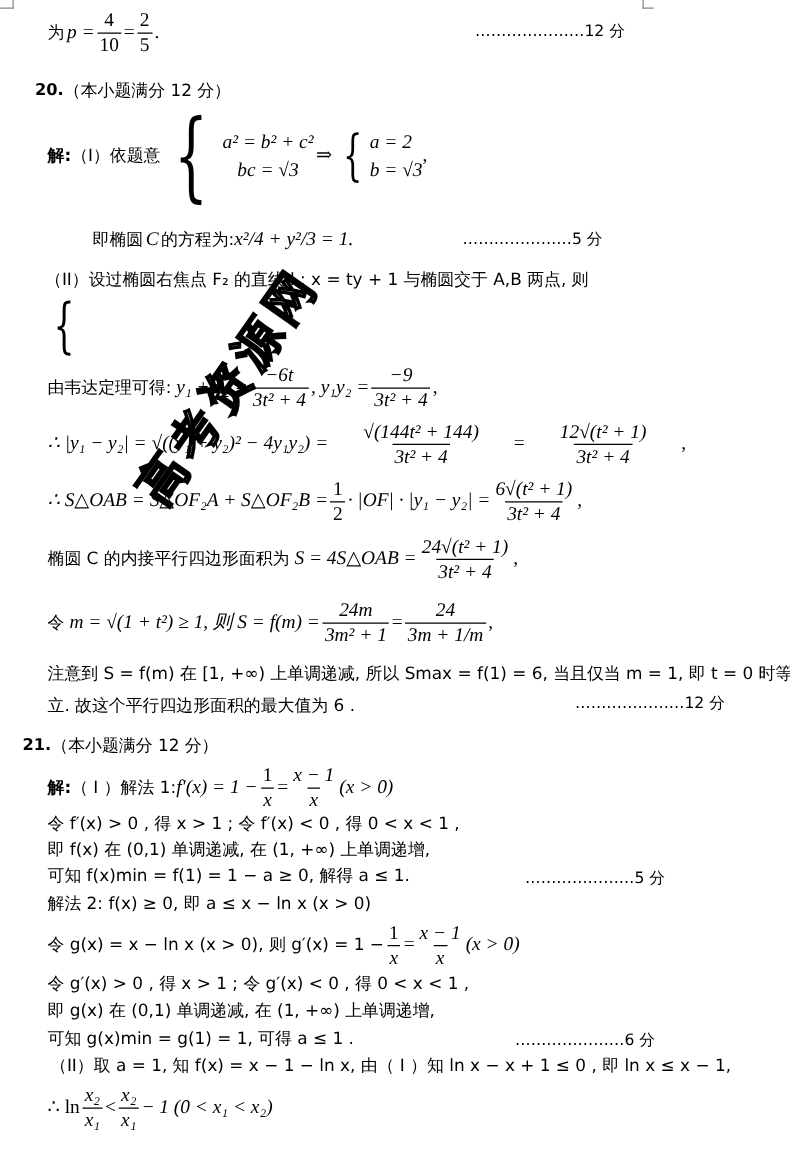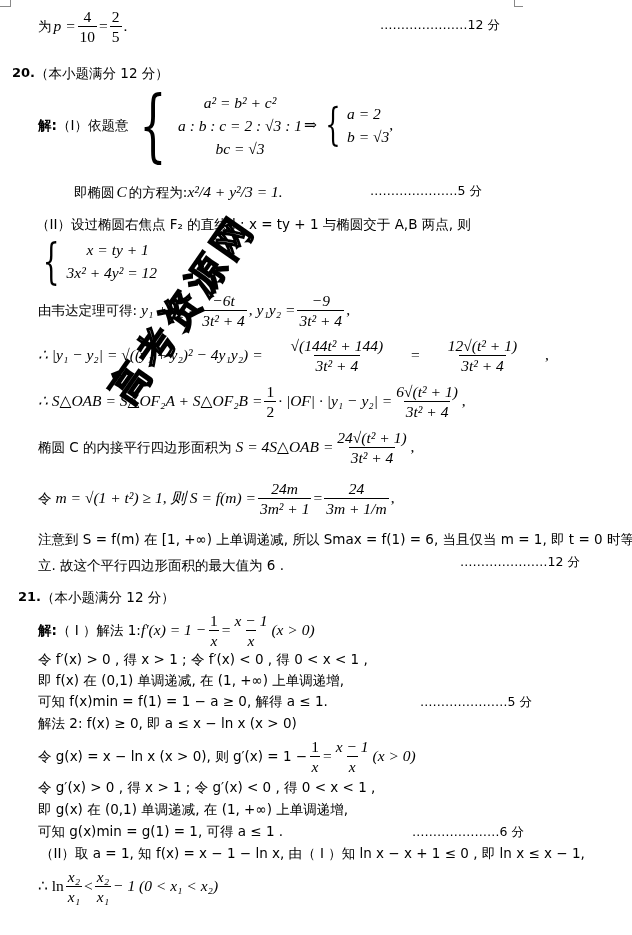--- a/index.html
+++ b/index.html
@@ -38,32 +38,31 @@
     </span>
   <span class="mr">=</span>
   <span class="frac mr">
       <span class="num">2</span>
       <span class="den">5</span>
     </span>
   <span class="mr">.</span>
 </div>
 <div class="score" style="left:380px;top:17px;">…………………12 分</div>
 
-<div class="line" style="left:12px;top:64px;align-items:center;">
+<div class="line" style="left:28px;top:64px;align-items:center;">
   <span class="bold" style="font-family:'DejaVu Sans',sans-serif;font-size:13px">20.</span>
   <span class="cn">（本小题满分 12 分）</span>
 </div>
 
 <div class="line" style="left:38px;top:84px;height:82px;">
   <span class="cn bold">解:</span>
   <span class="cn">（I）依题意</span>
   <span class="brace" style="font-size:78px;line-height:78px;">{</span>
   <span class="sys m" style="align-items:center">
     <div>a² = b² + c²</div>
-    <div>a : b : c = 2 : √3 : 1</div>
     <div>bc = √3</div>
   </span>
   <span class="mr" style="margin:0 2px">⇒</span>
   <span class="brace" style="font-size:44px;line-height:44px;">{</span>
   <span class="sys m">
     <div>a = 2</div>
     <div>b = √3</div>
   </span>
   <span class="mr">,</span>
 </div>
@@ -75,24 +74,20 @@
   <span class="m">x²/4 + y²/3 = 1.</span>
 </div>
 <div class="score" style="left:370px;top:183px;">…………………5 分</div>
 
 <div class="line" style="left:36px;top:215px;">
   <span class="cn">（II）设过椭圆右焦点 F₂ 的直线 l : x = ty + 1 与椭圆交于 A,B 两点, 则</span>
 </div>
 
 <div class="line" style="left:36px;top:236px;height:50px;">
   <span class="brace" style="font-size:48px;line-height:48px;">{</span>
-  <span class="sys m">
-    <div style="padding-left:20px">x = ty + 1</div>
-    <div>3x² + 4y² = 12</div>
-  </span>
 </div>
 
 <div class="line" style="left:38px;top:288px;height:44px;">
   <span class="cn">由韦达定理可得:</span>
   <span class="m" style="margin-left:4px">y₁ + y₂ =</span>
   <span class="frac m">
       <span class="num">−6t</span>
       <span class="den">3t² + 4</span>
     </span>
   <span class="m">, y₁y₂ =</span>

